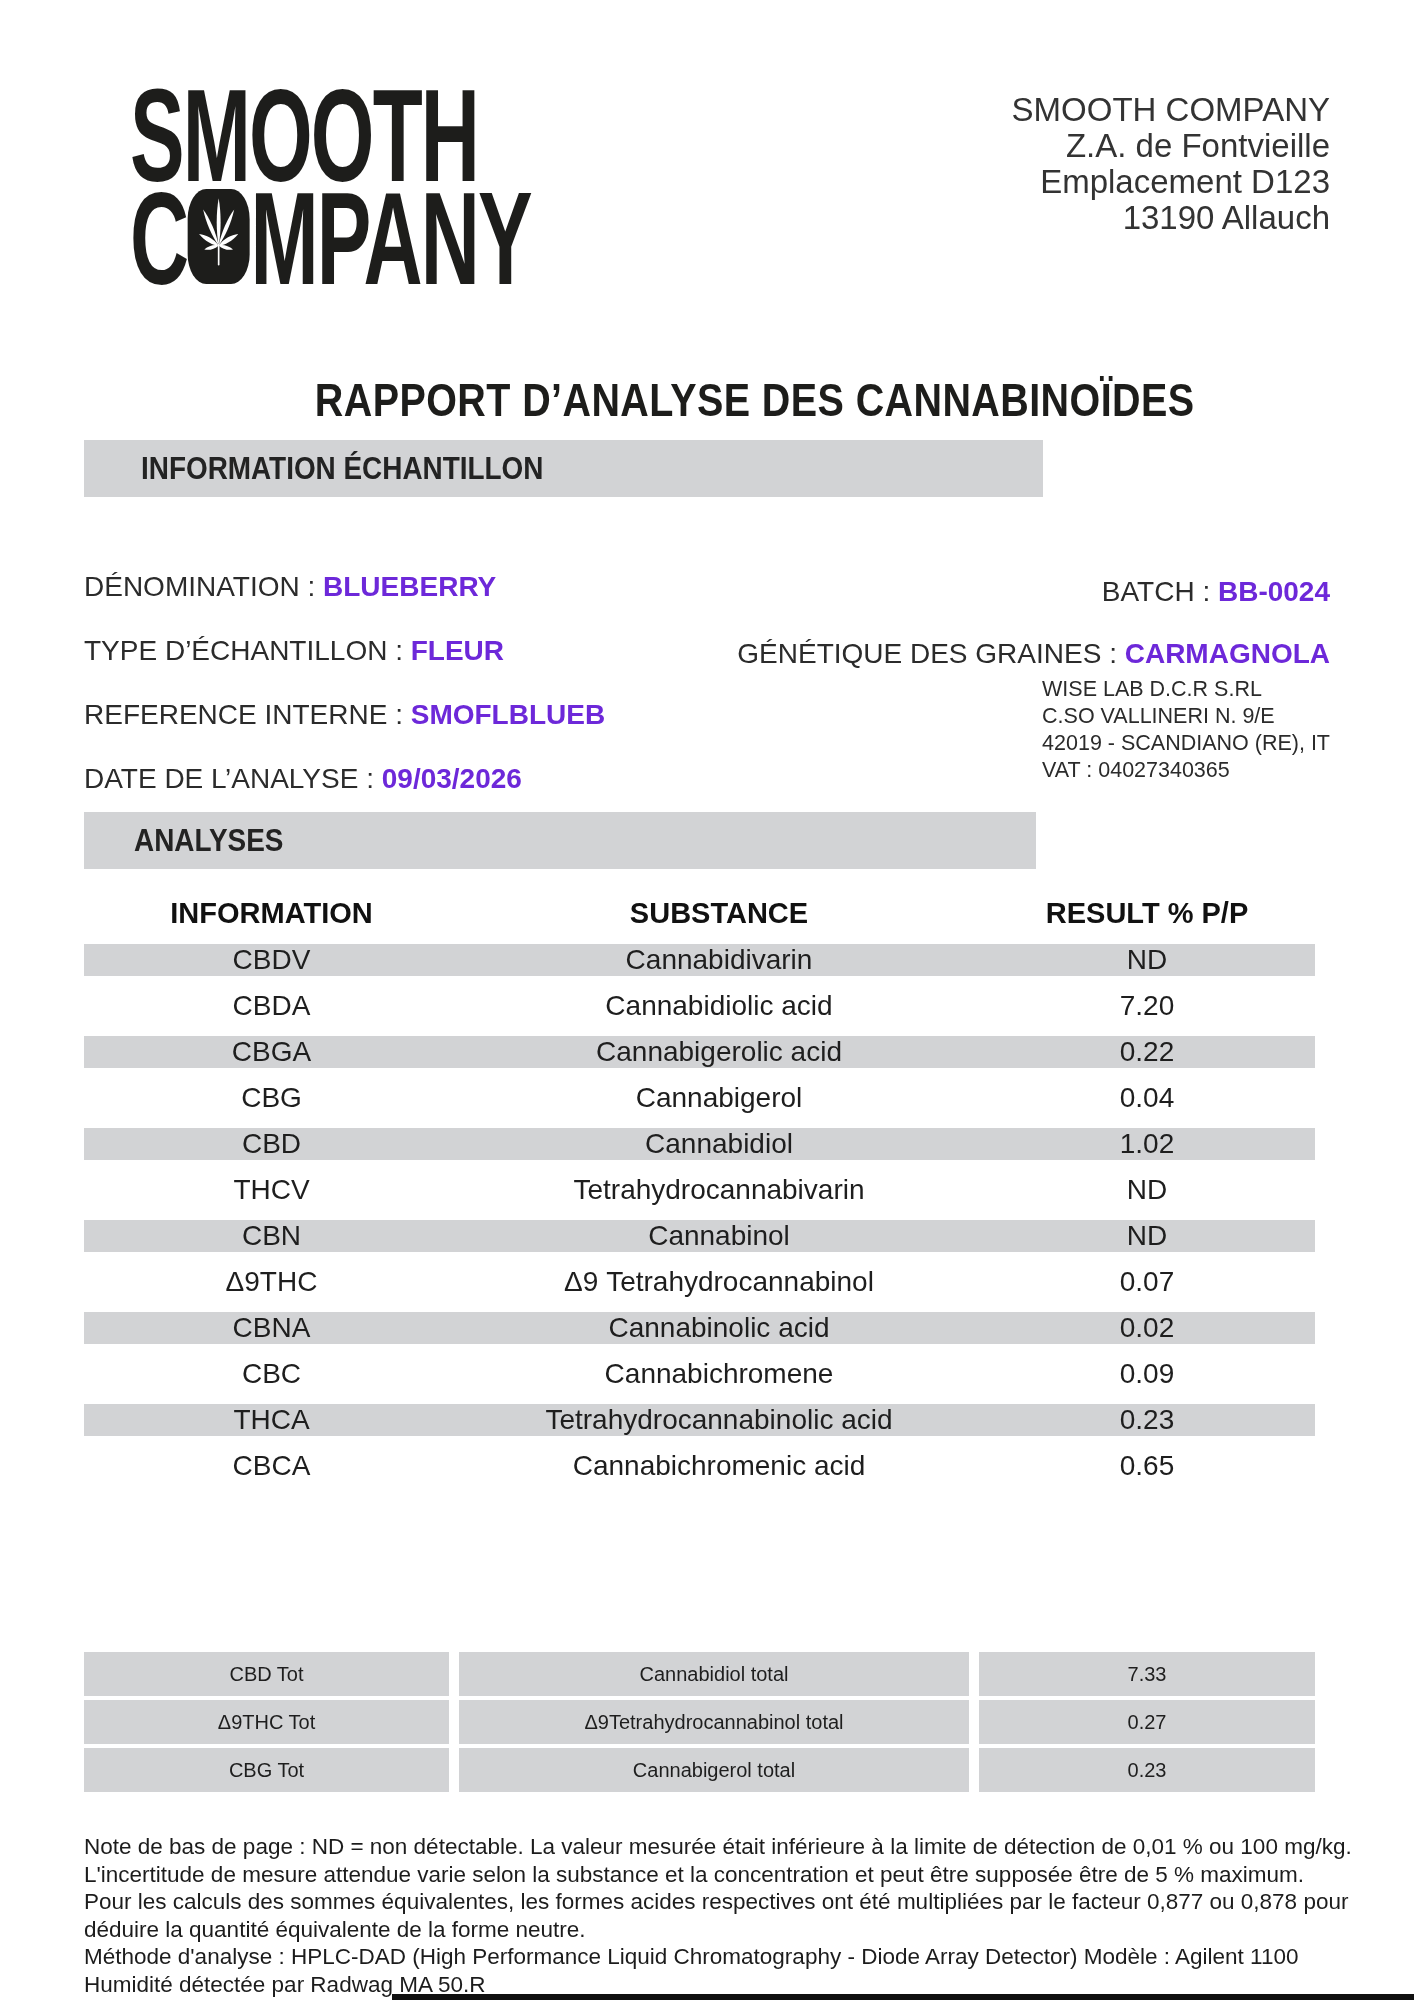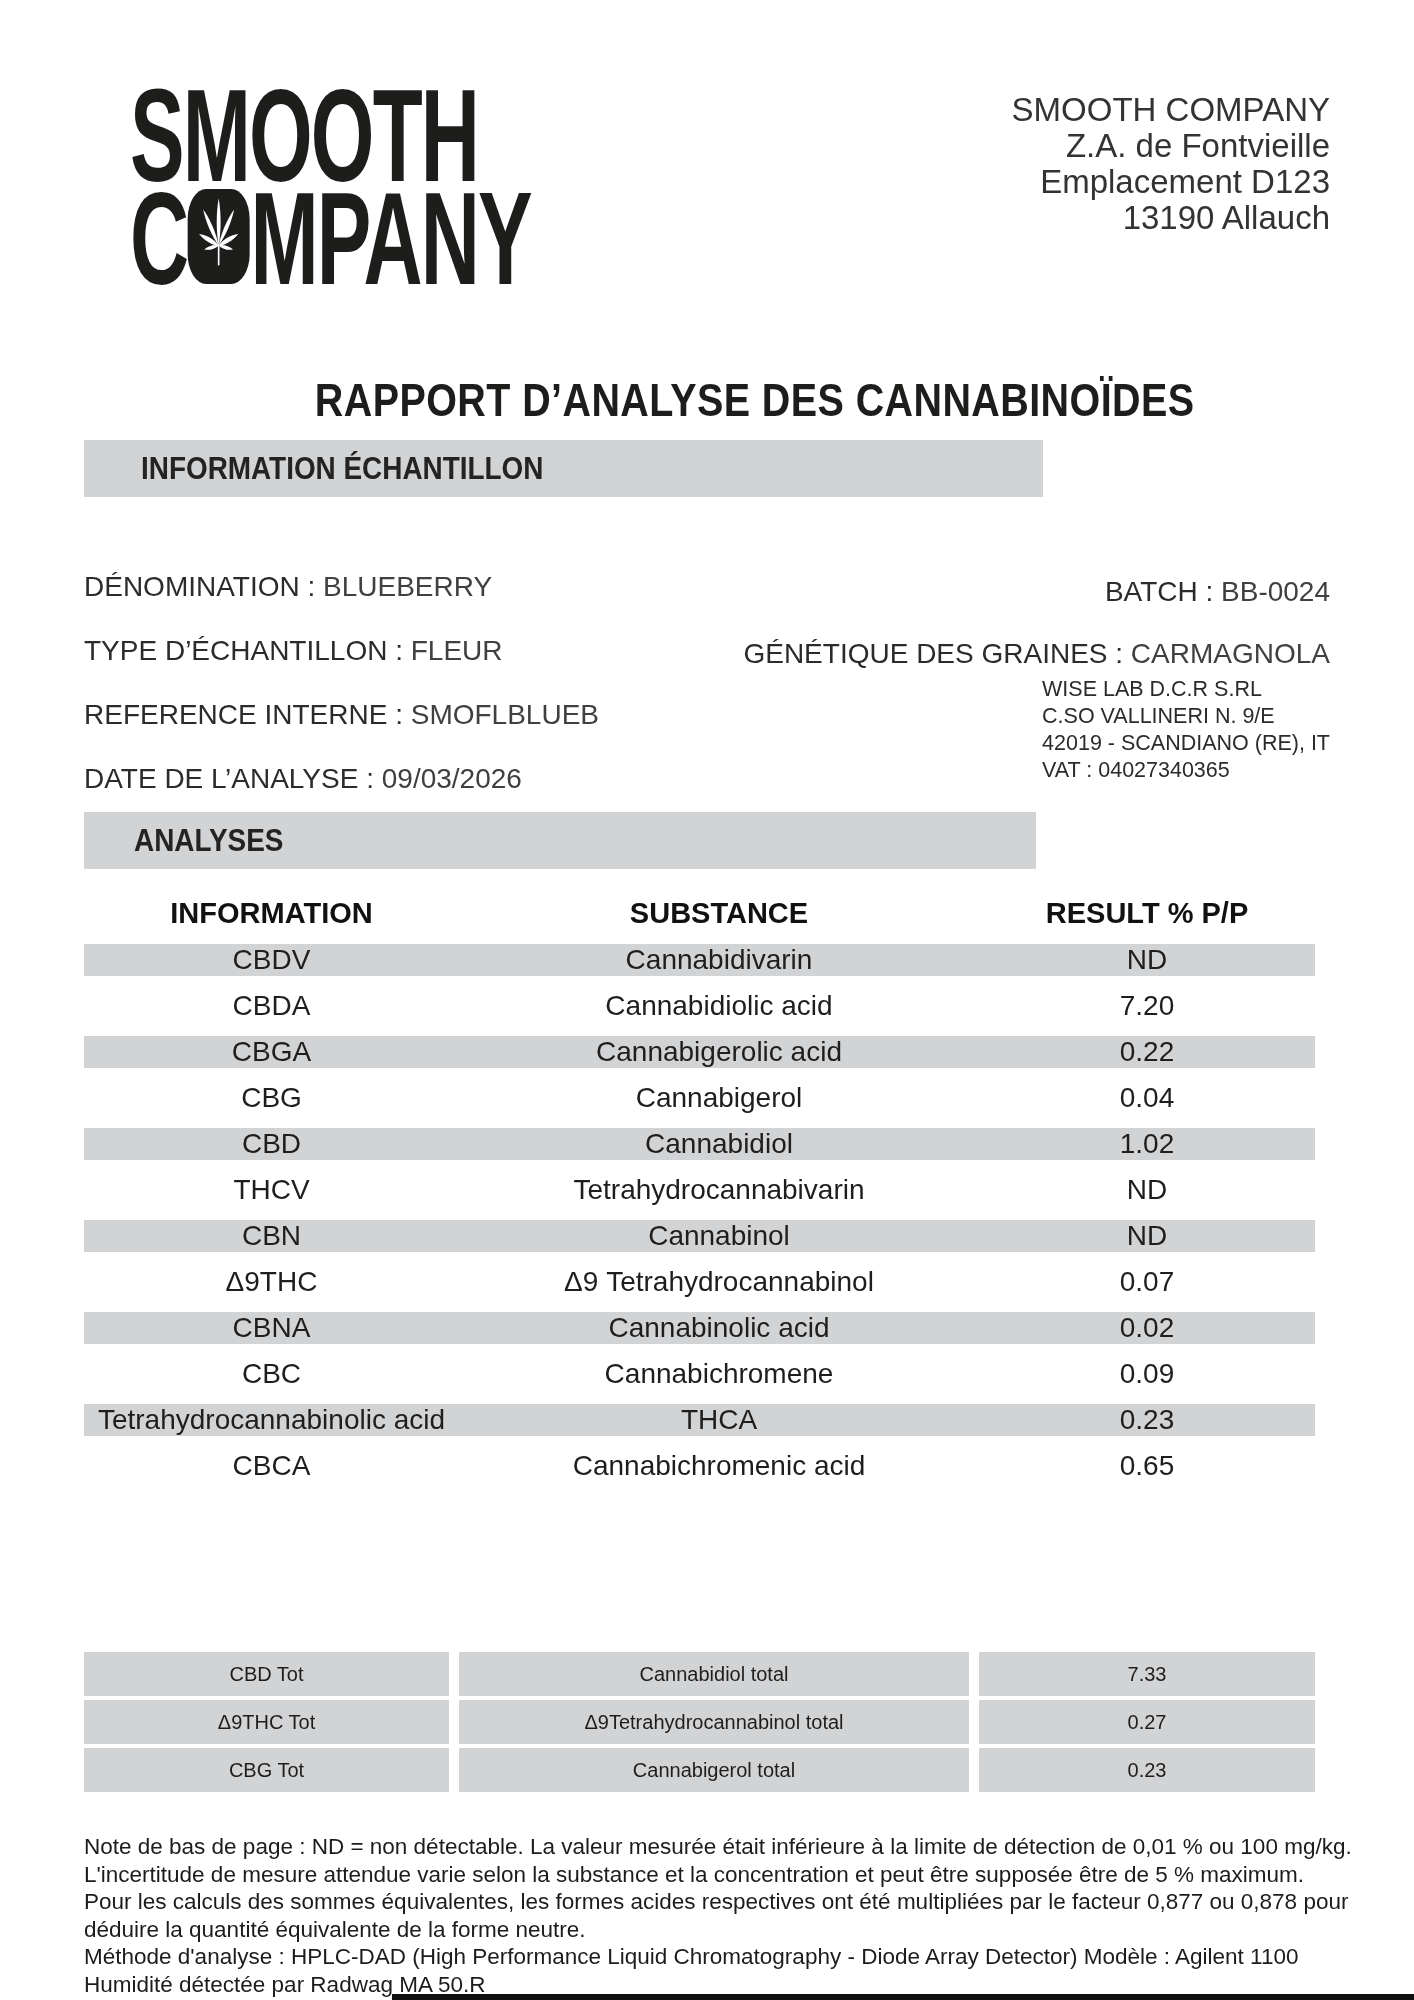--- a/index.html
+++ b/index.html
@@ -26,21 +26,21 @@
   .bar{position:absolute;left:84px;width:952px;height:57px;background:var(--bar,#d2d3d5);}
   .bar span{display:inline-block;margin-left:50px;font-size:31px;font-weight:bold;line-height:57px;
             color:#232323;transform:scaleX(0.9);transform-origin:left center;white-space:nowrap;}
   .bar-info{top:440px;padding-left:7px;}
   .bar-analyses{top:812px;}
 
   
   .fields-left{position:absolute;left:84px;top:570px;}
   .fields-left .field-line{height:64px;}
   .field-line{font-size:28px;line-height:34px;color:#2b2b2b;white-space:nowrap;}
-  .f-value{font-weight:normal;color:#404040;}
+  .f-value{font-weight:bold;color:#6d28d9;}
   .fields-right{position:absolute;right:84px;top:575px;text-align:right;}
   .fields-right .field-line{margin-bottom:28px;}
   .lab-addr{position:absolute;right:84px;top:676px;text-align:left;font-size:21.5px;line-height:27px;color:#2b2b2b;}
 
   
   .t-head{position:absolute;left:84px;top:893px;width:1231px;display:grid;
           grid-template-columns:375px 520px 336px;font-size:29px;font-weight:bold;
           text-align:center;color:#111;line-height:40px;}
   .t-body{position:absolute;left:84px;top:944px;width:1231px;}
   .t-row{display:grid;grid-template-columns:375px 520px 336px;height:32px;margin-bottom:14px;
@@ -183,22 +183,22 @@
     <div>0.02</div>
   </div>
 
   <div class="t-row odd">
     <div>CBC</div>
     <div>Cannabichromene</div>
     <div>0.09</div>
   </div>
 
   <div class="t-row even">
+    <div>THCA</div>
     <div>Tetrahydrocannabinolic acid</div>
-    <div>THCA</div>
     <div>0.23</div>
   </div>
 
   <div class="t-row odd">
     <div>CBCA</div>
     <div>Cannabichromenic acid</div>
     <div>0.65</div>
   </div>
 </div>
 

